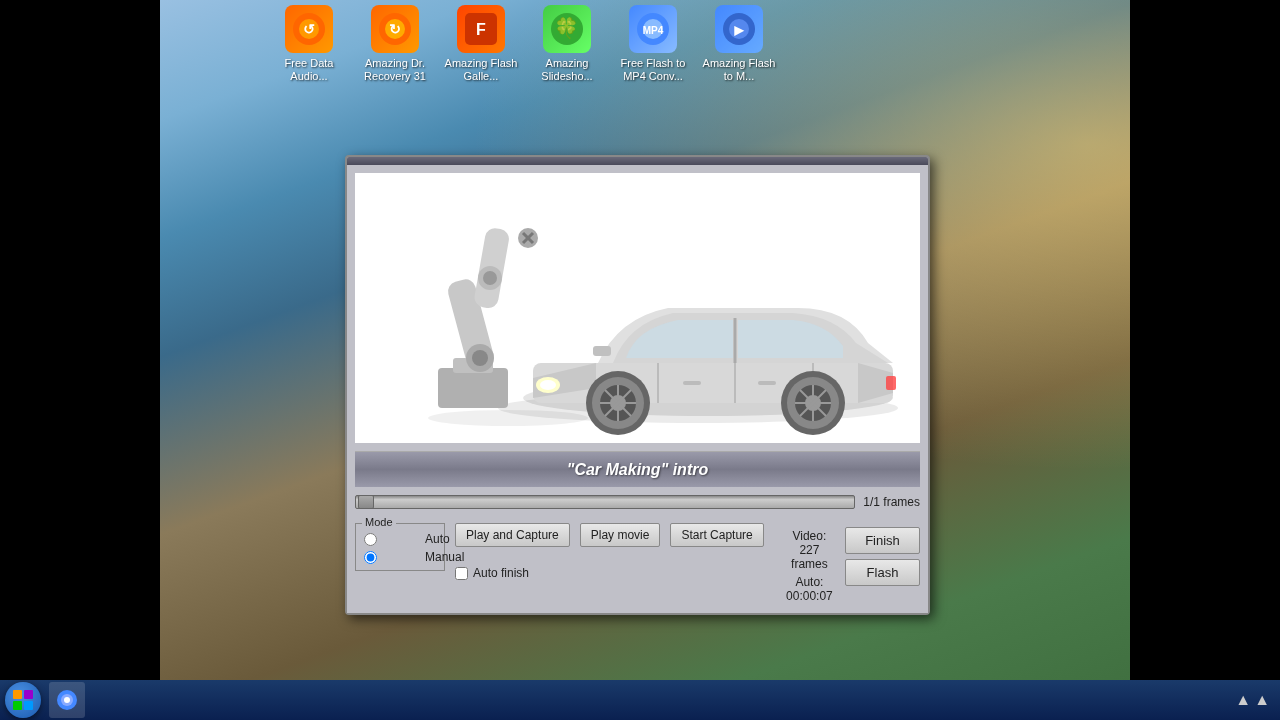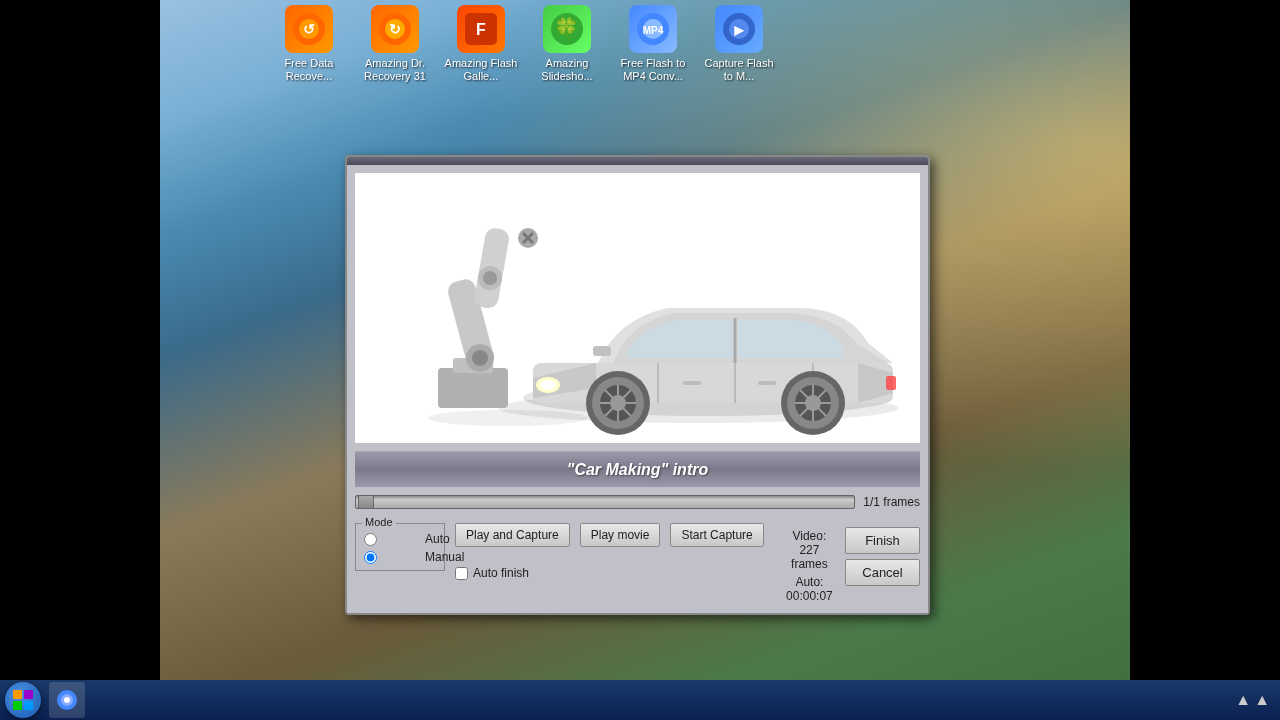--- a/index.html
+++ b/index.html
@@ -351,21 +351,21 @@
 <div id="desktop-icons">
 
   <div class="desktop-icon">
     <div class="icon-img icon-recovery">
       <svg width="36" height="36" viewBox="0 0 36 36">
         <circle cx="18" cy="18" r="16" fill="#ff6600"></circle>
         <circle cx="18" cy="18" r="10" fill="#ff9900"></circle>
         <text x="18" y="23" text-anchor="middle" fill="white" font-size="14" font-weight="bold">↺</text>
       </svg>
     </div>
-    <span class="icon-label">Free Data Recove...</span>
+    <span class="icon-label">Free Data Audio...</span>
   </div>
 
   <div class="desktop-icon">
     <div class="icon-img icon-recovery2">
       <svg width="36" height="36" viewBox="0 0 36 36">
         <circle cx="18" cy="18" r="16" fill="#ff6600"></circle>
         <circle cx="18" cy="18" r="10" fill="#ffaa00"></circle>
         <text x="18" y="23" text-anchor="middle" fill="white" font-size="14" font-weight="bold">↻</text>
       </svg>
     </div>
@@ -404,21 +404,21 @@
   </div>
 
   <div class="desktop-icon">
     <div class="icon-img icon-flash-m">
       <svg width="36" height="36" viewBox="0 0 36 36">
         <circle cx="18" cy="18" r="16" fill="#3366cc"></circle>
         <circle cx="18" cy="18" r="10" fill="#5588ee"></circle>
         <text x="18" y="23" text-anchor="middle" fill="white" font-size="12" font-weight="bold">▶</text>
       </svg>
     </div>
-    <span class="icon-label">Capture Flash to M...</span>
+    <span class="icon-label">Amazing Flash to M...</span>
   </div>
 
 </div>
 
 <div id="dialog">
   <div id="dialog-titlebar"></div>
 
   <div id="video-preview">
     <div id="car-scene">
       <svg width="520" height="260" viewBox="0 0 520 260">
@@ -536,21 +536,21 @@
       </div>
     </div>
 
     <div id="info-area">
       <span class="info-text">Video: 227 frames</span>
       <span class="info-text">Auto: 00:00:07</span>
     </div>
 
     <div id="action-buttons">
       <button class="action-button">Finish</button>
-      <button class="action-button">Cancel</button>
+      <button class="action-button">Flash</button>
     </div>
 
   </div>
 </div>
 
 <div id="taskbar">
   <div id="start-orb">
     <svg width="22" height="22" viewBox="0 0 22 22">
       <rect x="1" y="1" width="9" height="9" fill="#f90" rx="1"></rect>
       <rect x="12" y="1" width="9" height="9" fill="#90c" rx="1"></rect>

